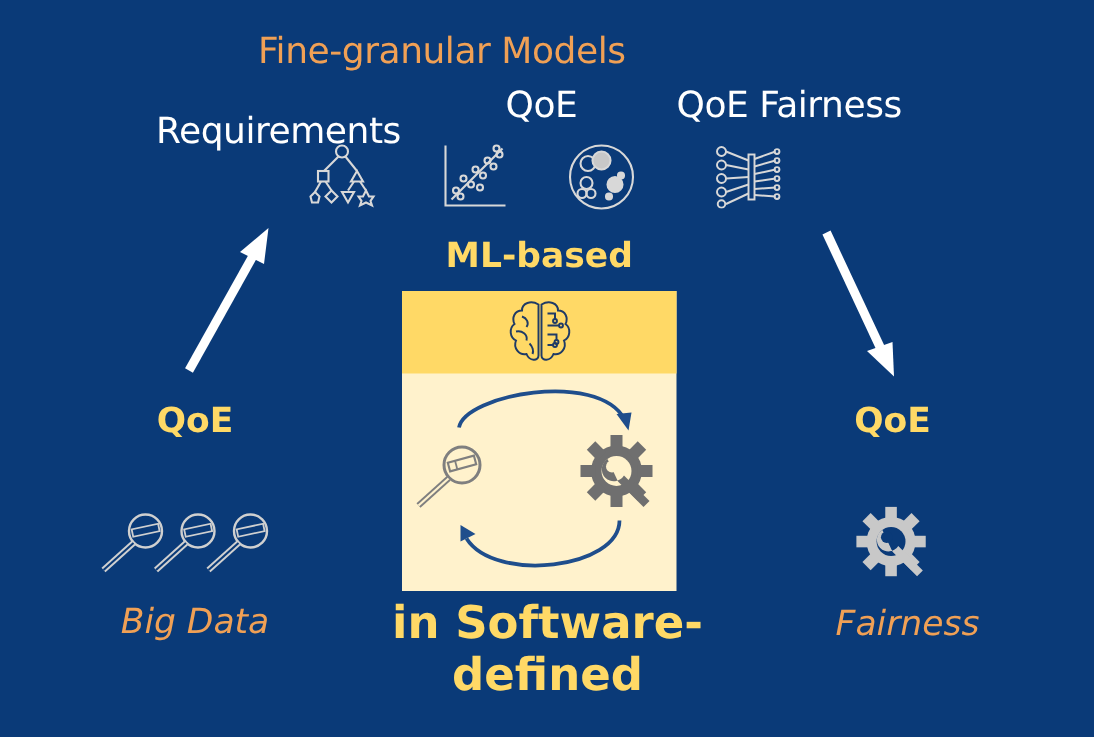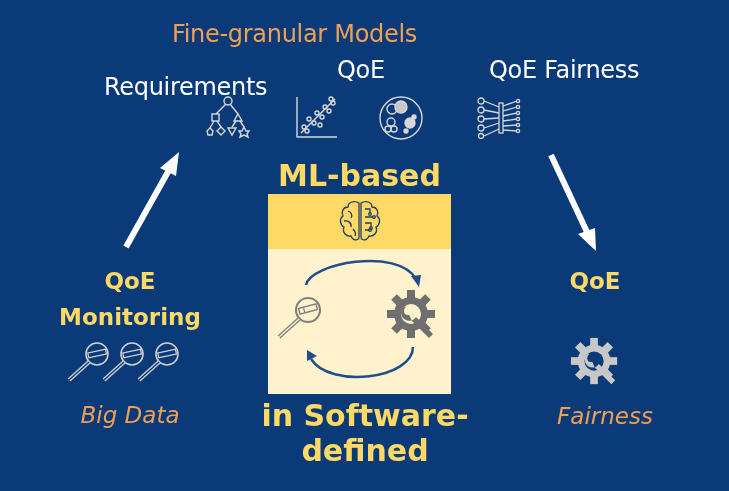--- a/index.html
+++ b/index.html
@@ -6,32 +6,32 @@
   body { width: 729px; height: 491px; background: #0a3a78; position: relative; overflow: hidden;
          font-family: "DejaVu Sans", sans-serif; }
   .abs { position: absolute; }
   .orange { color: #f0a055; }
   .yellow { color: #ffd966; font-weight: bold; }
   #title { left: 0; width: 589px; top: 20px; font-size: 24px; text-align: center; letter-spacing: -0.3px; }
   .model-label { top: 56px; font-size: 24px; color: #fff; letter-spacing: -0.3px; }
   .icon { position: absolute; }
   #box { left: 268px; top: 194px; width: 183px; height: 200px; background: #fff2cc; }
   #box-band { left: 268px; top: 194px; width: 183px; height: 55px; background: #ffd966; }
-  #mlbased { left: 268px; width: 183px; top: 158px; font-size: 30px; text-align: center; }
+  #mlbased { left: 268px; width: 183px; top: 158px; font-size: 23px; text-align: center; }
   .side-title { font-size: 23px; text-align: center; line-height: 36px; }
   .side-sub { font-size: 23px; text-align: center; line-height: 38px; font-style: italic; }
   #sdn { left: 210px; width: 310px; top: 398px; font-size: 30px; text-align: center; line-height: 35px; }
 </style>
 </head>
 <body>
 
 <div id="title" class="abs orange">Fine-granular Models</div>
 <div class="abs model-label" style="left:104px;margin-top:17px;">Requirements</div>
 <div class="abs model-label" style="left:337px;">QoE</div>
-<div class="abs model-label" style="left:451px;margin-left:38px;">QoE Fairness</div>
+<div class="abs model-label" style="left:451px;">QoE Fairness</div>
 
 <svg class="icon" style="left:205px;top:95px" width="46" height="44" viewBox="0 0 46 44" fill="none" stroke="#d8d8d8" stroke-width="1.4">
   <circle cx="23" cy="6" r="4"></circle>
   <line x1="21" y1="9" x2="11" y2="19"></line>
     <line x1="25" y1="9" x2="33" y2="19"></line>
   <rect x="7" y="19" width="7" height="7"></rect>
   <polygon points="33,19 37,26 29,26"></polygon>
   <line x1="9" y1="26" x2="5" y2="33"></line>
     <line x1="12" y1="26" x2="16" y2="32"></line>
   <line x1="31" y1="26" x2="27" y2="32"></line>
@@ -153,21 +153,20 @@
   <path d="M20 18 A8 8 0 1 0 31 29 L48 46 L44 50 L27 33" fill="#6f6f6f"></path>
   <circle cx="23" cy="23" r="4" fill="#fff2cc"></circle>
 </svg>
 
 <div id="sdn" class="abs yellow">
   <div>in Software-defined</div>
 </div>
 
 <div class="abs side-title yellow" style="left:40px;width:180px;top:263px">
   <div>QoE</div>
-  <div>Monitoring</div>
 </div>
 <svg class="icon" style="left:64px;top:340px" width="130" height="46" viewBox="0 0 130 46" fill="none" stroke="#d0d0d0" stroke-width="1.6">
   <g>
     <circle cx="33" cy="14" r="11"></circle>
       <line x1="25" y1="22" x2="5" y2="40" stroke-width="4"></line>
       <line x1="25" y1="22" x2="5" y2="40" stroke="#0a3a78" stroke-width="1.4"></line>
     <rect x="24" y="11" width="18" height="5" transform="rotate(-12 33 13)" stroke-width="1.2"></rect>
   </g>
   <g transform="translate(35,0)">
     <circle cx="33" cy="14" r="11"></circle>

